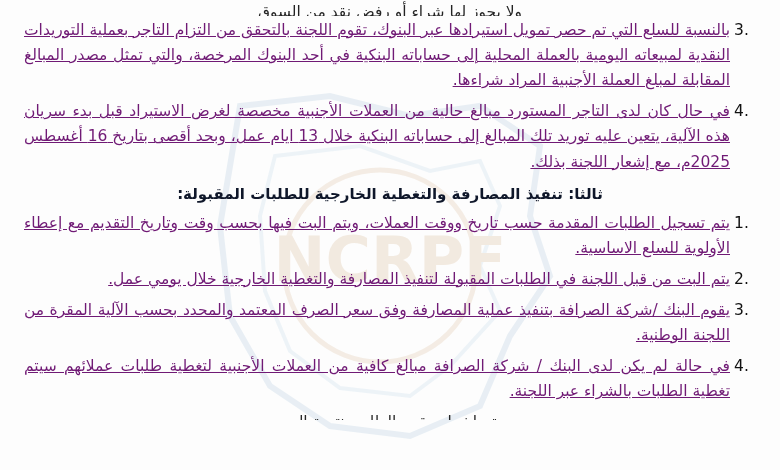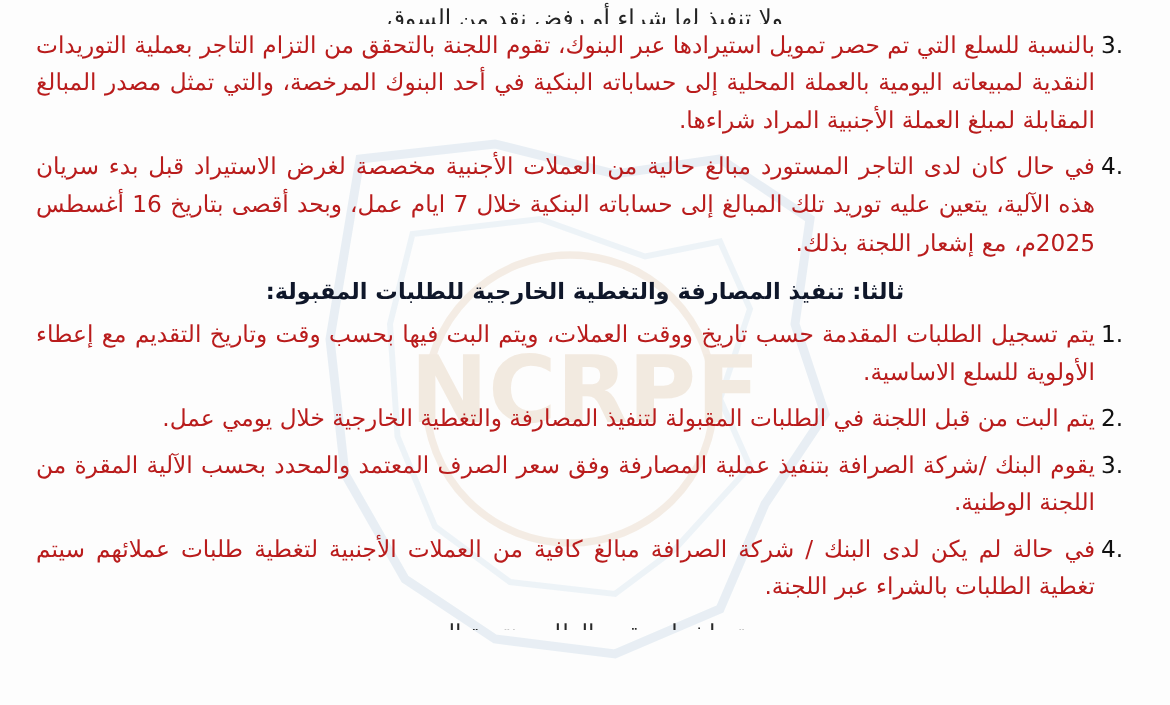--- a/index.html
+++ b/index.html
@@ -53,24 +53,25 @@
     font-size: 15.5px;
     color: #111;
     line-height: 1.62;
     padding-left: 4px;
     box-sizing: border-box;
   }
   .ptext {
     flex: 1 1 auto;
     font-size: 15.5px;
     line-height: 1.62;
-    color: #b91c1c;
+    color: #701a75;
     text-align: justify;
     text-align-last: right;
     letter-spacing: 0;
+    text-decoration: underline;
   }
   .top-clip {
     font-size: 15.5px;
     line-height: 1.62;
     color: #111;
     text-align: center;
     height: 16px;
     overflow: hidden;
     margin-bottom: 2px;
     opacity: 0.92;
@@ -103,32 +104,32 @@
     <svg viewBox="0 0 420 380" xmlns="http://www.w3.org/2000/svg">
       <path d="M60 30 L150 20 L230 40 L300 30 L360 70 L350 140 L370 200 L330 260 L300 330 L230 360 L150 350 L90 310 L50 240 L40 150 Z" fill="none" stroke="#7ea6c9" stroke-width="6"></path>
       <path d="M95 80 L180 70 L250 95 L300 85 L320 130 L300 190 L320 235 L270 290 L230 320 L160 312 L110 275 L85 215 L80 140 Z" fill="none" stroke="#9ec3dd" stroke-width="4"></path>
       <circle cx="200" cy="190" r="96" fill="none" stroke="#c79a6a" stroke-width="5"></circle>
       <text x="210" y="205" text-anchor="middle" font-family="DejaVu Sans, sans-serif" font-size="62" font-weight="bold" fill="#c08b4f">NCRPF</text>
     </svg>
   </div>
 
   <div class="content">
 
-    <div class="top-clip">ولا تنفيذ لها شراء أو رفض نقد من السوق</div>
+    <div class="top-clip">ولا يجوز لها شراء أو رفض نقد من السوق</div>
 
     <div class="list-block">
 
       <div class="para">
         <div class="marker">.3</div>
         <div class="ptext">بالنسبة للسلع التي تم حصر تمويل استيرادها عبر البنوك، تقوم اللجنة بالتحقق من التزام التاجر بعملية التوريدات النقدية لمبيعاته اليومية بالعملة المحلية إلى حساباته البنكية في أحد البنوك المرخصة، والتي تمثل مصدر المبالغ المقابلة لمبلغ العملة الأجنبية المراد شراءها.</div>
       </div>
 
       <div class="para">
         <div class="marker">.4</div>
-        <div class="ptext">في حال كان لدى التاجر المستورد مبالغ حالية من العملات الأجنبية مخصصة لغرض الاستيراد قبل بدء سريان هذه الآلية، يتعين عليه توريد تلك المبالغ إلى حساباته البنكية خلال 7 ايام عمل، وبحد أقصى بتاريخ 16 أغسطس 2025م، مع إشعار اللجنة بذلك.</div>
+        <div class="ptext">في حال كان لدى التاجر المستورد مبالغ حالية من العملات الأجنبية مخصصة لغرض الاستيراد قبل بدء سريان هذه الآلية، يتعين عليه توريد تلك المبالغ إلى حساباته البنكية خلال 13 ايام عمل، وبحد أقصى بتاريخ 16 أغسطس 2025م، مع إشعار اللجنة بذلك.</div>
       </div>
 
     </div>
 
     <div class="section-heading">ثالثا: تنفيذ المصارفة والتغطية الخارجية للطلبات المقبولة:</div>
 
     <div class="list-block">
 
       <div class="para">
         <div class="marker">.1</div>

